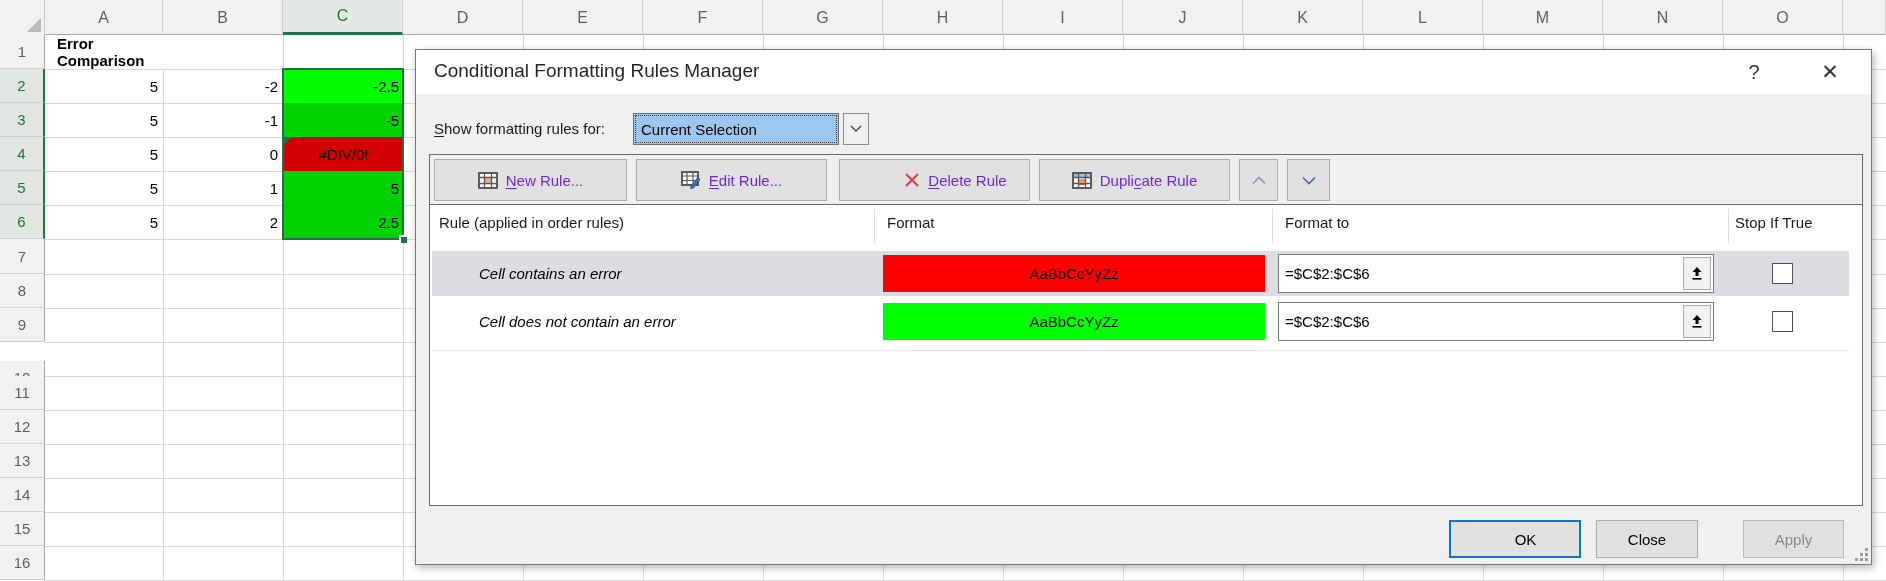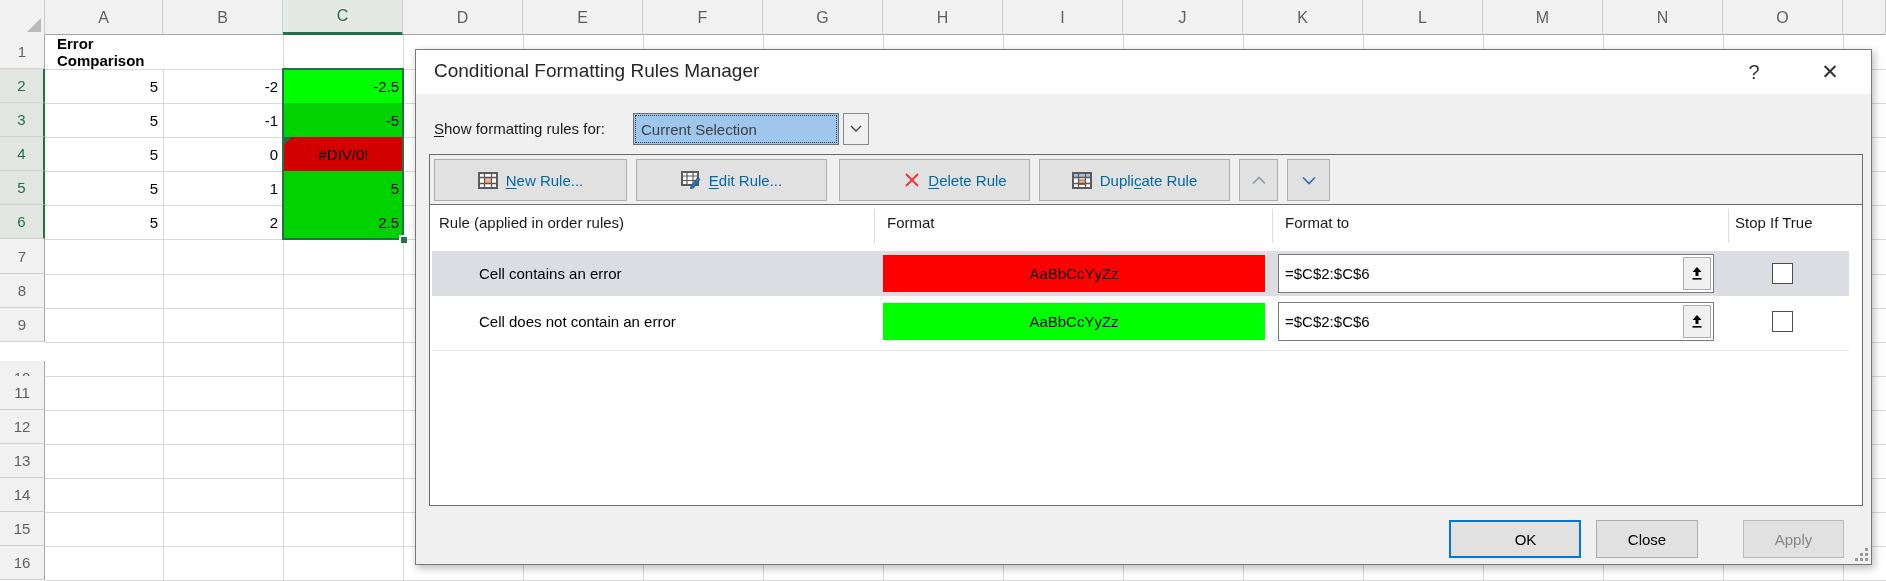--- a/index.html
+++ b/index.html
@@ -28,35 +28,35 @@
   
   #dlg { position:absolute; left:415px; top:49px; width:1457px; height:516px; background:#f0f0f0; border:1px solid #787878; box-shadow:2px 3px 8px rgba(0,0,0,.28); }
   #dlg-title { position:absolute; left:0; top:0; right:0; height:44px; background:#fff; }
   #dlg-title .t { position:absolute; left:18px; top:10px; font-size:19px; color:#262626; }
   .titlebtn { position:absolute; top:0; width:44px; height:44px; display:flex; align-items:center; justify-content:center; color:#333; font-size:20px; cursor:default; }
   #dlg-help { left:1316px; }
   #dlg-close { left:1392px; font-size:21px; font-weight:300; }
 
   #show-label { position:absolute; left:18px; top:70px; font-size:15px; color:#1a1a1a; }
   #combo { position:absolute; left:217px; top:63px; width:206px; height:32px; background:#9fc6ec; border:1px solid #707070; }
-  #combo .inner { position:absolute; inset:1px; border:1px dotted #3c3c3c; display:flex; align-items:center; padding-left:5px; font-size:15px; color:#404040; }
+  #combo .inner { position:absolute; inset:1px; border:1px dotted #3c3c3c; display:flex; align-items:center; padding-left:5px; font-size:15px; color:#000000; }
   #combo-drop { position:absolute; left:427px; top:63px; width:26px; height:32px; background:#f0f0f0; border:1px solid #8a8a8a; display:flex; align-items:center; justify-content:center; }
 
   #rules-box { position:absolute; left:13px; top:104px; width:1434px; height:352px; border:1px solid #6b6b6b; background:#fff; }
   #rules-toolbar { position:absolute; left:0; top:0; right:0; height:50px; background:#f0f0f0; border-bottom:1px solid #6b6b6b; }
-  .tbtn { position:absolute; top:4px; height:42px; background:#e1e1e1; border:1px solid #adadad; display:flex; align-items:center; justify-content:center; gap:8px; font-size:15px; color:#0369a1; }
+  .tbtn { position:absolute; top:4px; height:42px; background:#e1e1e1; border:1px solid #adadad; display:flex; align-items:center; justify-content:center; gap:8px; font-size:15px; color:#6d28d9; }
   .tbtn svg { flex:0 0 auto; }
   .arrbtn { position:absolute; top:4px; height:42px; background:#e1e1e1; border:1px solid #adadad; display:flex; align-items:center; justify-content:center; }
 
   #list { position:absolute; left:0; top:51px; right:0; bottom:0; background:#fff; }
   .lhdr { position:absolute; top:8px; font-size:15px; color:#1a1a1a; }
   .lsep { position:absolute; top:3px; height:34px; width:1px; background:#dcdcdc; }
   .rrow { position:absolute; left:2px; width:1417px; height:45px; }
   .rrow.sel { background:#dcdce3; }
-  .rname { position:absolute; left:47px; top:0; bottom:0; display:flex; align-items:center; font-size:15px; color:#000; }
+  .rname { position:absolute; left:47px; top:0; bottom:0; display:flex; align-items:center; font-size:15px; color:#000;font-style:italic; }
   .swatch { position:absolute; left:451px; top:4px; width:382px; height:37px; display:flex; align-items:center; justify-content:center; font-size:15px; color:#000; }
   .applies { position:absolute; left:846px; top:3px; width:436px; height:39px; background:#fff; border:1px solid #7a7a7a; }
   .applies .val { position:absolute; left:6px; top:0; bottom:0; display:flex; align-items:center; font-size:15px; color:#000; }
   .collapse { position:absolute; right:2px; top:2px; bottom:2px; width:28px; background:#f0f0f0; border:1px solid #adadad; display:flex; align-items:center; justify-content:center; }
   .chk { position:absolute; left:1340px; top:12px; width:21px; height:21px; background:#fff; border:1px solid #4d4d4d; }
   #rule-divider { position:absolute; left:2px; top:144px; width:1417px; height:1px; background:#e6e6e6; }
 
   .dlgbtn { position:absolute; top:470px; height:38px; background:#e1e1e1; border:1px solid #adadad; display:flex; align-items:center; justify-content:center; font-size:15px; color:#000; }
   #btn-ok { left:1033px; width:132px; border:2px solid #0078d4;padding-left:21px; }
   #btn-close { left:1180px; width:102px; }

